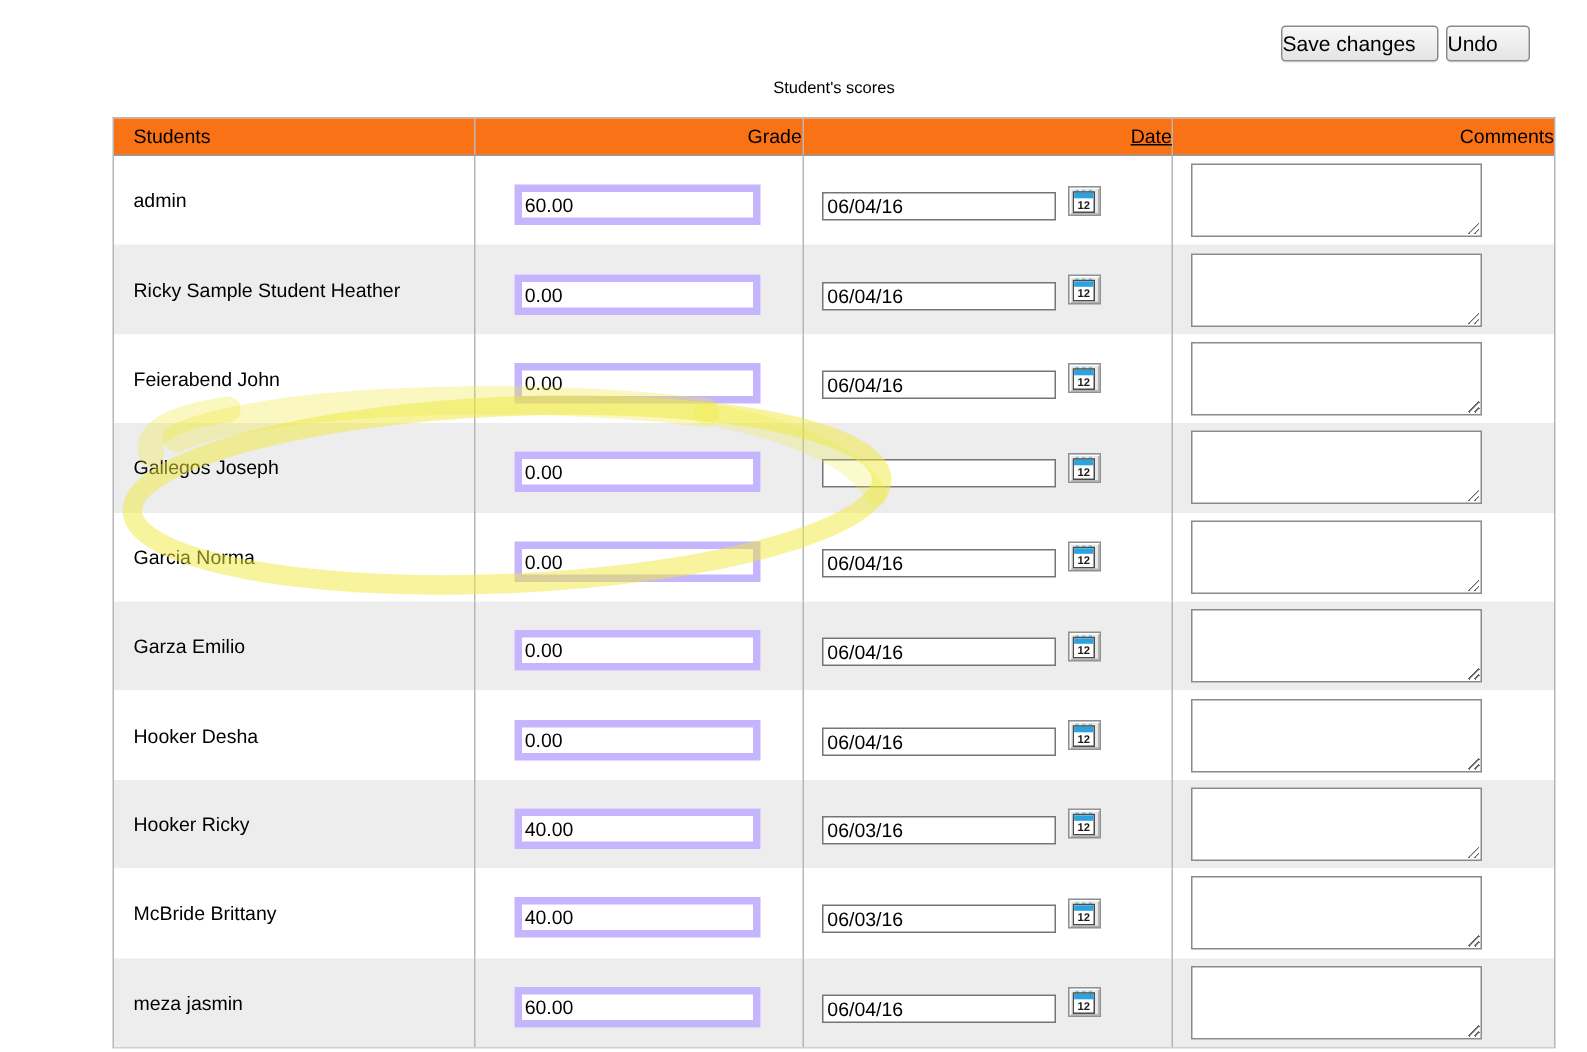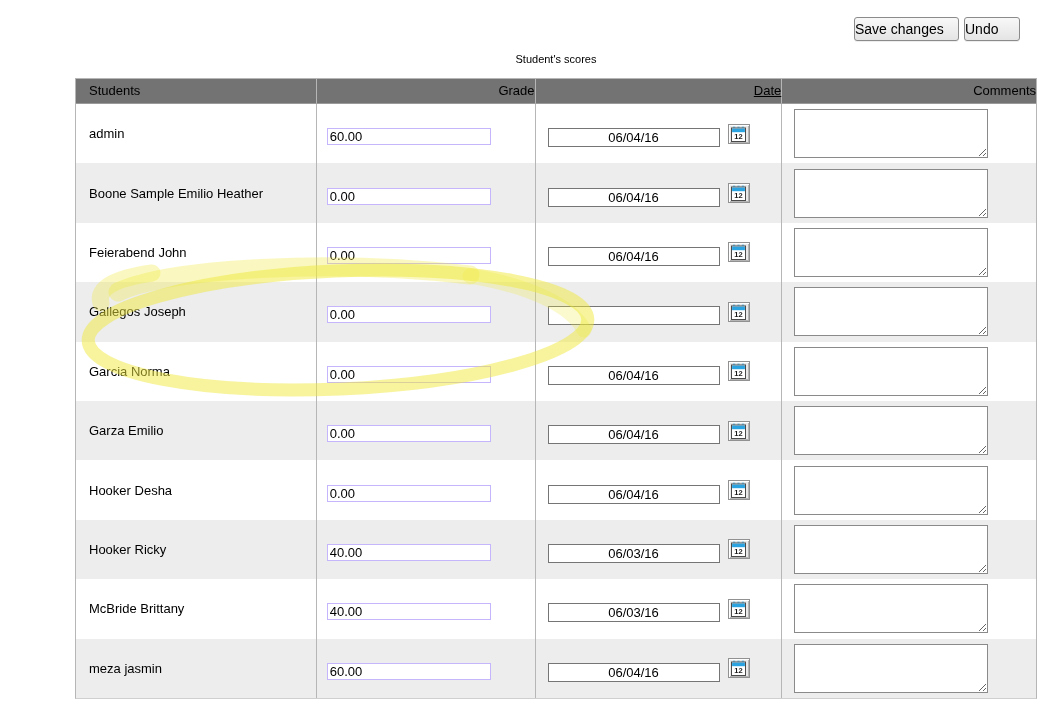--- a/index.html
+++ b/index.html
@@ -32,21 +32,21 @@
   
   .gradetable {
     position:absolute; left:75px; top:78px; width:962px;
     border:1px solid #b6b6b6; border-bottom:1px solid #cfcfcf;
     background:#fff;
   }
   .thead { display:flex; height:25px; }
   .th {
     font-size:13px; line-height:24px; height:25px;
     border-bottom:1px solid #9a9a9a; border-right:1px solid #b6b6b6;
-    background:#737373;
+    background:#f97316;
   }
   .th:last-child { border-right:none; }
   .col-students { width:241px; }
   .col-grade    { width:219px; }
   .col-date     { width:247px;text-decoration:underline; }
   .col-comments { width:254px; }
   .th.col-students { text-align:left; padding-left:13px; }
   .th.col-grade, .th.col-date, .th.col-comments { text-align:right; }
 
   .row { display:flex; height:59.4px; background:#fff; }
@@ -55,32 +55,32 @@
     display:flex; align-items:center;
     border-right:1px solid #b6b6b6; height:100%;
   }
   .cell:last-child { border-right:none; }
   .cell-student { width:241px; padding-left:13px; font-size:13px; }
   .cell-grade   { width:219px; }
   .cell-date    { width:247px; }
   .cell-comment { width:254px; }
 
   .grade-input {
-    margin-left:10px; margin-top:6px;
-    width:164px; height:17px;
-    border:1px solid #c4b5fd; background:#fff;
+    margin-left:26px; margin-top:6px;
+    width:164px; height:27px;
+    border:5px solid #c4b5fd; background:#fff;
     font-family:"Liberation Sans", sans-serif; font-size:13px;
     padding:0 2px; border-radius:0;
   }
   .date-input {
     margin-left:12px; margin-top:8px;
-    width:172px; height:19px;
+    width:156px; height:19px;
     border:1px solid #757575; background:#fff;
     font-family:"Liberation Sans", sans-serif; font-size:13px;
-    padding:0 3px; border-radius:0;text-align:center;
+    padding:0 3px; border-radius:0;
   }
   .cal-btn {
     margin-left:8px; width:22px; height:20px;
     border:1px solid #919191; background:#e9e9e9;
     box-shadow:inset 1px 1px 0 #ffffff, inset -1px -1px 0 #b4b4b4;
     display:flex; align-items:center; justify-content:center;
     cursor:pointer; padding:0;
   }
   .comment-textarea {
     margin-left:12px;
@@ -133,21 +133,21 @@
           <text x="7.5" y="13.2" text-anchor="middle" font-size="7.5" font-weight="bold" fill="#1a1a1a" font-family="Liberation Sans, sans-serif">12</text>
         </svg>
       </button>
     </div>
     <div class="cell cell-comment">
       <textarea class="comment-textarea" style=""></textarea>
     </div>
   </div>
         <div class="row alt">
     <div class="cell cell-student">
-      <span>Boone Sample Emilio Heather</span>
+      <span>Ricky Sample Student Heather</span>
     </div>
     <div class="cell cell-grade">
       <input type="text" class="grade-input" value="0.00" style="">
     </div>
     <div class="cell cell-date">
       <input type="text" class="date-input" value="06/04/16" style="">
       <button class="cal-btn">
         <svg width="15" height="16" viewBox="0 0 15 16">
           <rect x="2" y="0.5" width="2.2" height="3" fill="#7ec7ea"></rect>
           <rect x="6.4" y="0.5" width="2.2" height="3" fill="#7ec7ea"></rect>

